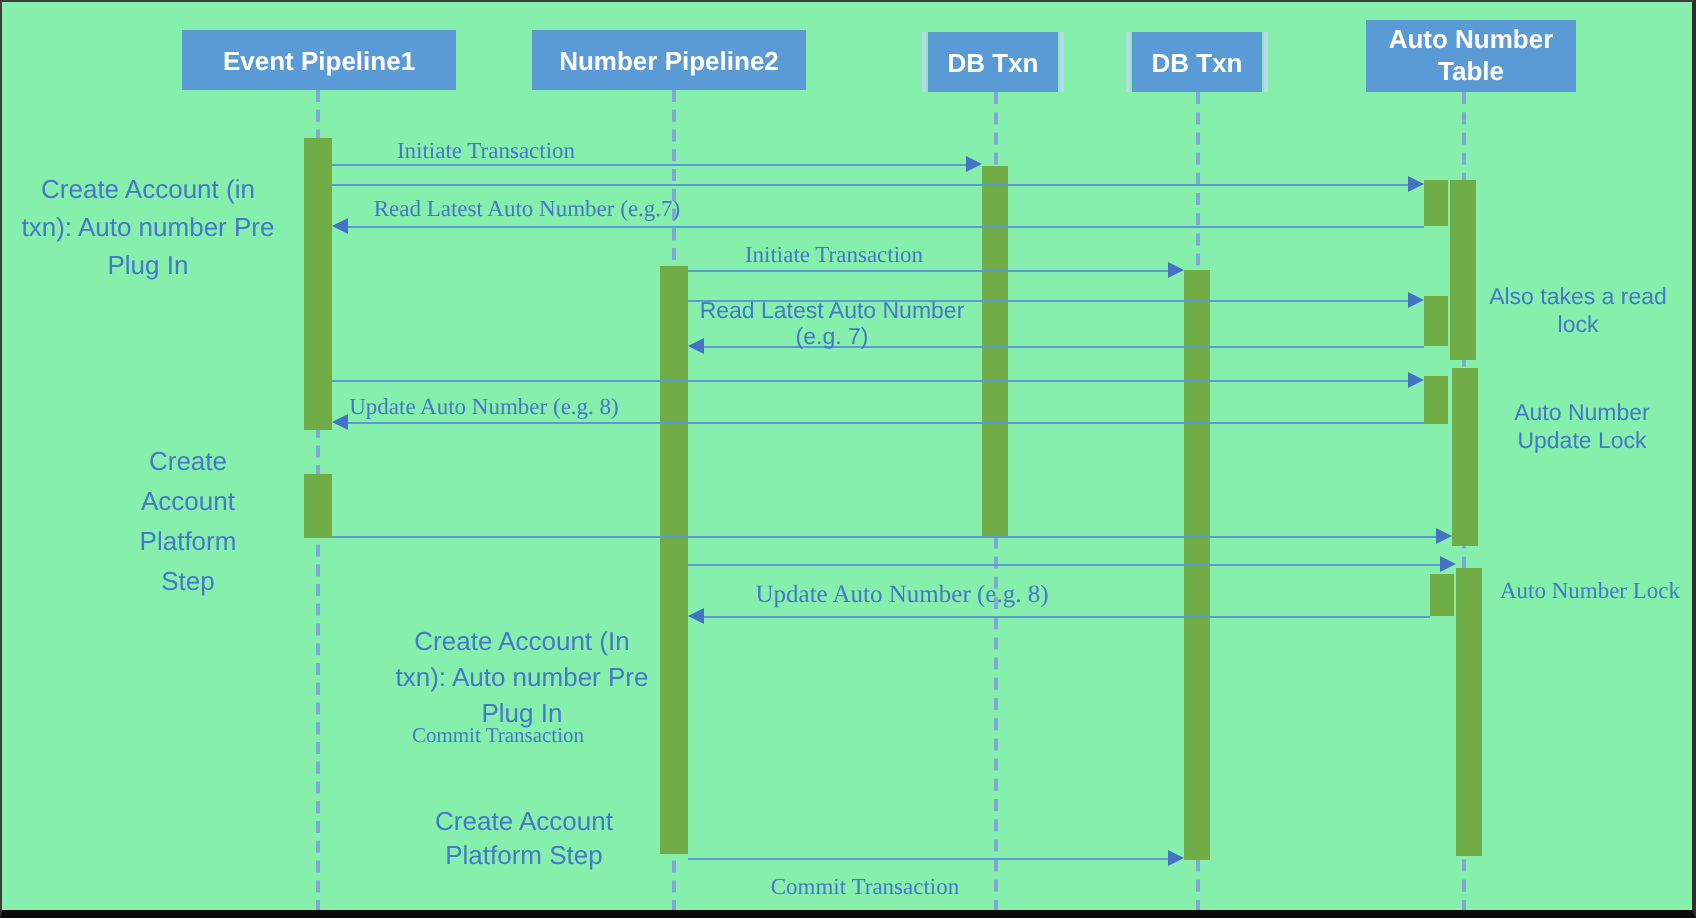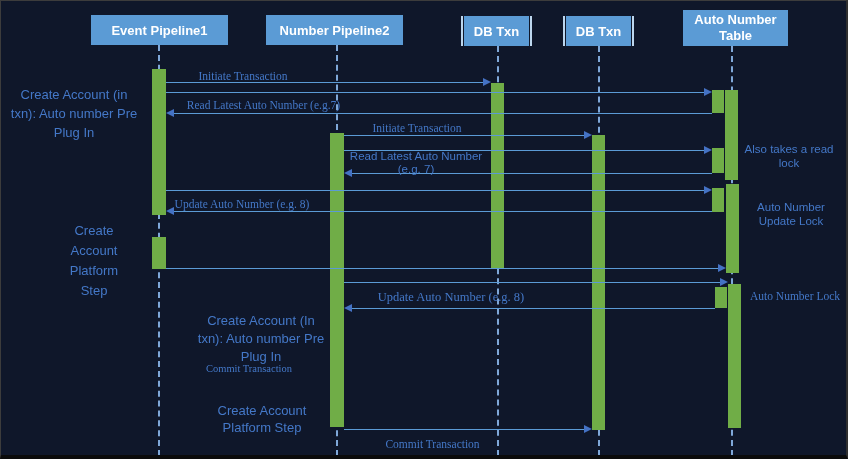--- a/index.html
+++ b/index.html
@@ -1,17 +1,17 @@
 <!DOCTYPE html>
 <html style="--actor-box: #5B9BD5; --actor-tick: #BDD7EE; --activation-bar: #70AD47; --message-line: #5B9BD5; --arrowhead: #4472C4; --label-text: #4478C8; --lifeline: #7FA8D9;"><head>
 <meta charset="utf-8">
 <style>
   html,body{margin:0;padding:0;background:#fff;}
   .canvas{
-    position:relative;width:848px;height:459px;background:#0f172a;overflow:hidden;
+    position:relative;width:848px;height:459px;background:#86efac;overflow:hidden;
     box-sizing:border-box;
     border-top:1px solid #3c3c3c;border-left:1px solid #3c3c3c;
     border-right:2px solid #2f2f2f;border-bottom:4px solid #0b0b0b;
     font-family:"Liberation Sans", sans-serif;
   }
   .actor{
     position:absolute;background:var(--actor-box,#5B9BD5);color:#fff;
     font-weight:bold;font-size:13px;line-height:15px;
     display:flex;align-items:center;justify-content:center;text-align:center;
   }

